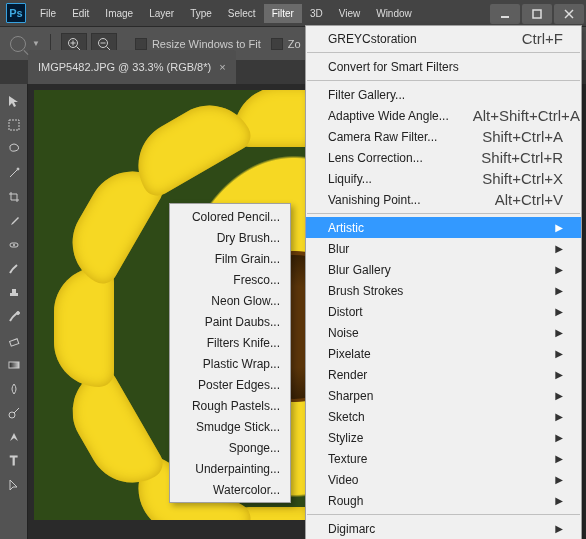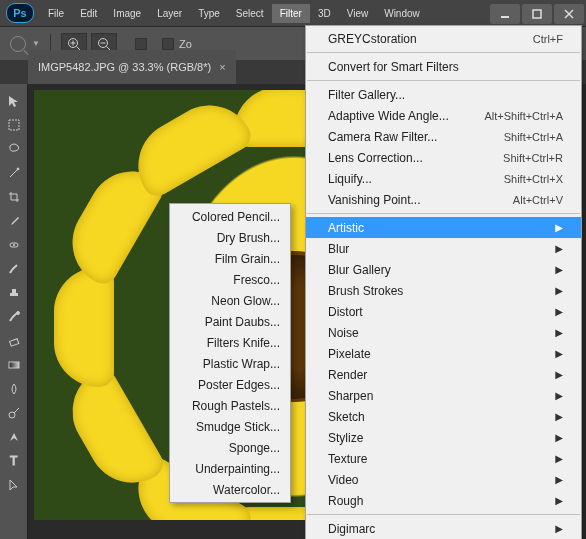--- a/index.html
+++ b/index.html
@@ -3,22 +3,22 @@
 <meta charset="utf-8">
 <style>
   * { box-sizing: border-box; margin: 0; padding: 0; font-family: "Segoe UI", Tahoma, sans-serif; }
   html, body { width: 586px; height: 539px; overflow: hidden; background: #4b4b4b; }
   
   .titlebar {
     height: 26px; background: #444; display: flex; align-items: center;
     color: #ddd; font-size: 12px;
   }
   .ps-logo {
-    width: 28px; height: 20px; margin: 0 6px; background: #001a33;
-    border: 1px solid #36a1e0; border-radius: 9px; display: flex; align-items: center;
+    width: 20px; height: 20px; margin: 0 6px; background: #001a33;
+    border: 1px solid #36a1e0; border-radius: 1px; display: flex; align-items: center;
     justify-content: center; color: #3fa9e0; font-weight: bold; font-size: 11px;
   }
   .menubar { display: flex; }
   .menubar .mitem {
     padding: 4px 8px; color: #ddd; font-size: 10px; cursor: default;
   }
   .menubar .mitem.active { background: #6a6a6a; color: #fff; }
   .win-controls { margin-left: auto; display: flex; }
   .win-controls div {
     width: 30px; height: 20px; margin: 2px 2px 0 0; background: #5e5e5e;
@@ -96,21 +96,21 @@
   
   .menu {
     position: absolute; background: #f0f0f0; border: 1px solid #a0a0a0;
     box-shadow: 3px 3px 6px rgba(0,0,0,.3); font-size: 12px; color: #222;
     padding: 2px 0;
   }
   .menu .row {
     display: flex; align-items: center; height: 21px; padding: 0 18px 0 22px;
     white-space: nowrap; cursor: default;
   }
-  .menu .row .shortcut { margin-left: auto; padding-left: 24px; color: #444; font-size: 11px;}
+  .menu .row .shortcut { margin-left: auto; padding-left: 24px; color: #444; font-size: 15px;}
   .menu .row .arrow { margin-left: auto; padding-left: 24px; font-size: 10px; color:#333;}
   .menu .row.highlight { background: #3399ff; color: #fff; align-items: center; }
   .menu .row.highlight .arrow, .menu .row.highlight .shortcut { color:#fff;}
   .menu hr { border: none; border-top: 1px solid #c0c0c0; margin: 3px 1px; }
   .filter-menu { top: 25px; left: 305px; width: 277px; }
   .sub-menu { top: 203px; left: 169px; width: 122px; text-align:right;}
   .sub-menu .row { padding: 0 10px 0 16px; justify-content:flex-end;}
 </style>
 </head>
 <body>
@@ -164,20 +164,21 @@
   <div class="btn">
     <svg width="14" height="14" viewBox="0 0 14 14">
         <circle cx="6" cy="6" r="4.5" stroke="#ccc" fill="none"></circle>
         <line x1="9.5" y1="9.5" x2="13" y2="13" stroke="#ccc"></line>
         <line x1="3.5" y1="6" x2="8.5" y2="6" stroke="#ccc"></line>
       </svg>
   </div>
   <span style="width:14px;"></span>
   <div class="chk-wrap">
     <span class="checkbox"></span>
+      <span>Resize Windows to Fit</span>
   </div>
   <div class="chk-wrap">
     <span class="checkbox"></span>
       <span>Zo</span>
   </div>
 </div>
 
 <div class="tabbar">
   <div class="doctab">
     <span>IMGP5482.JPG @ 33.3% (RGB/8*)</span>

